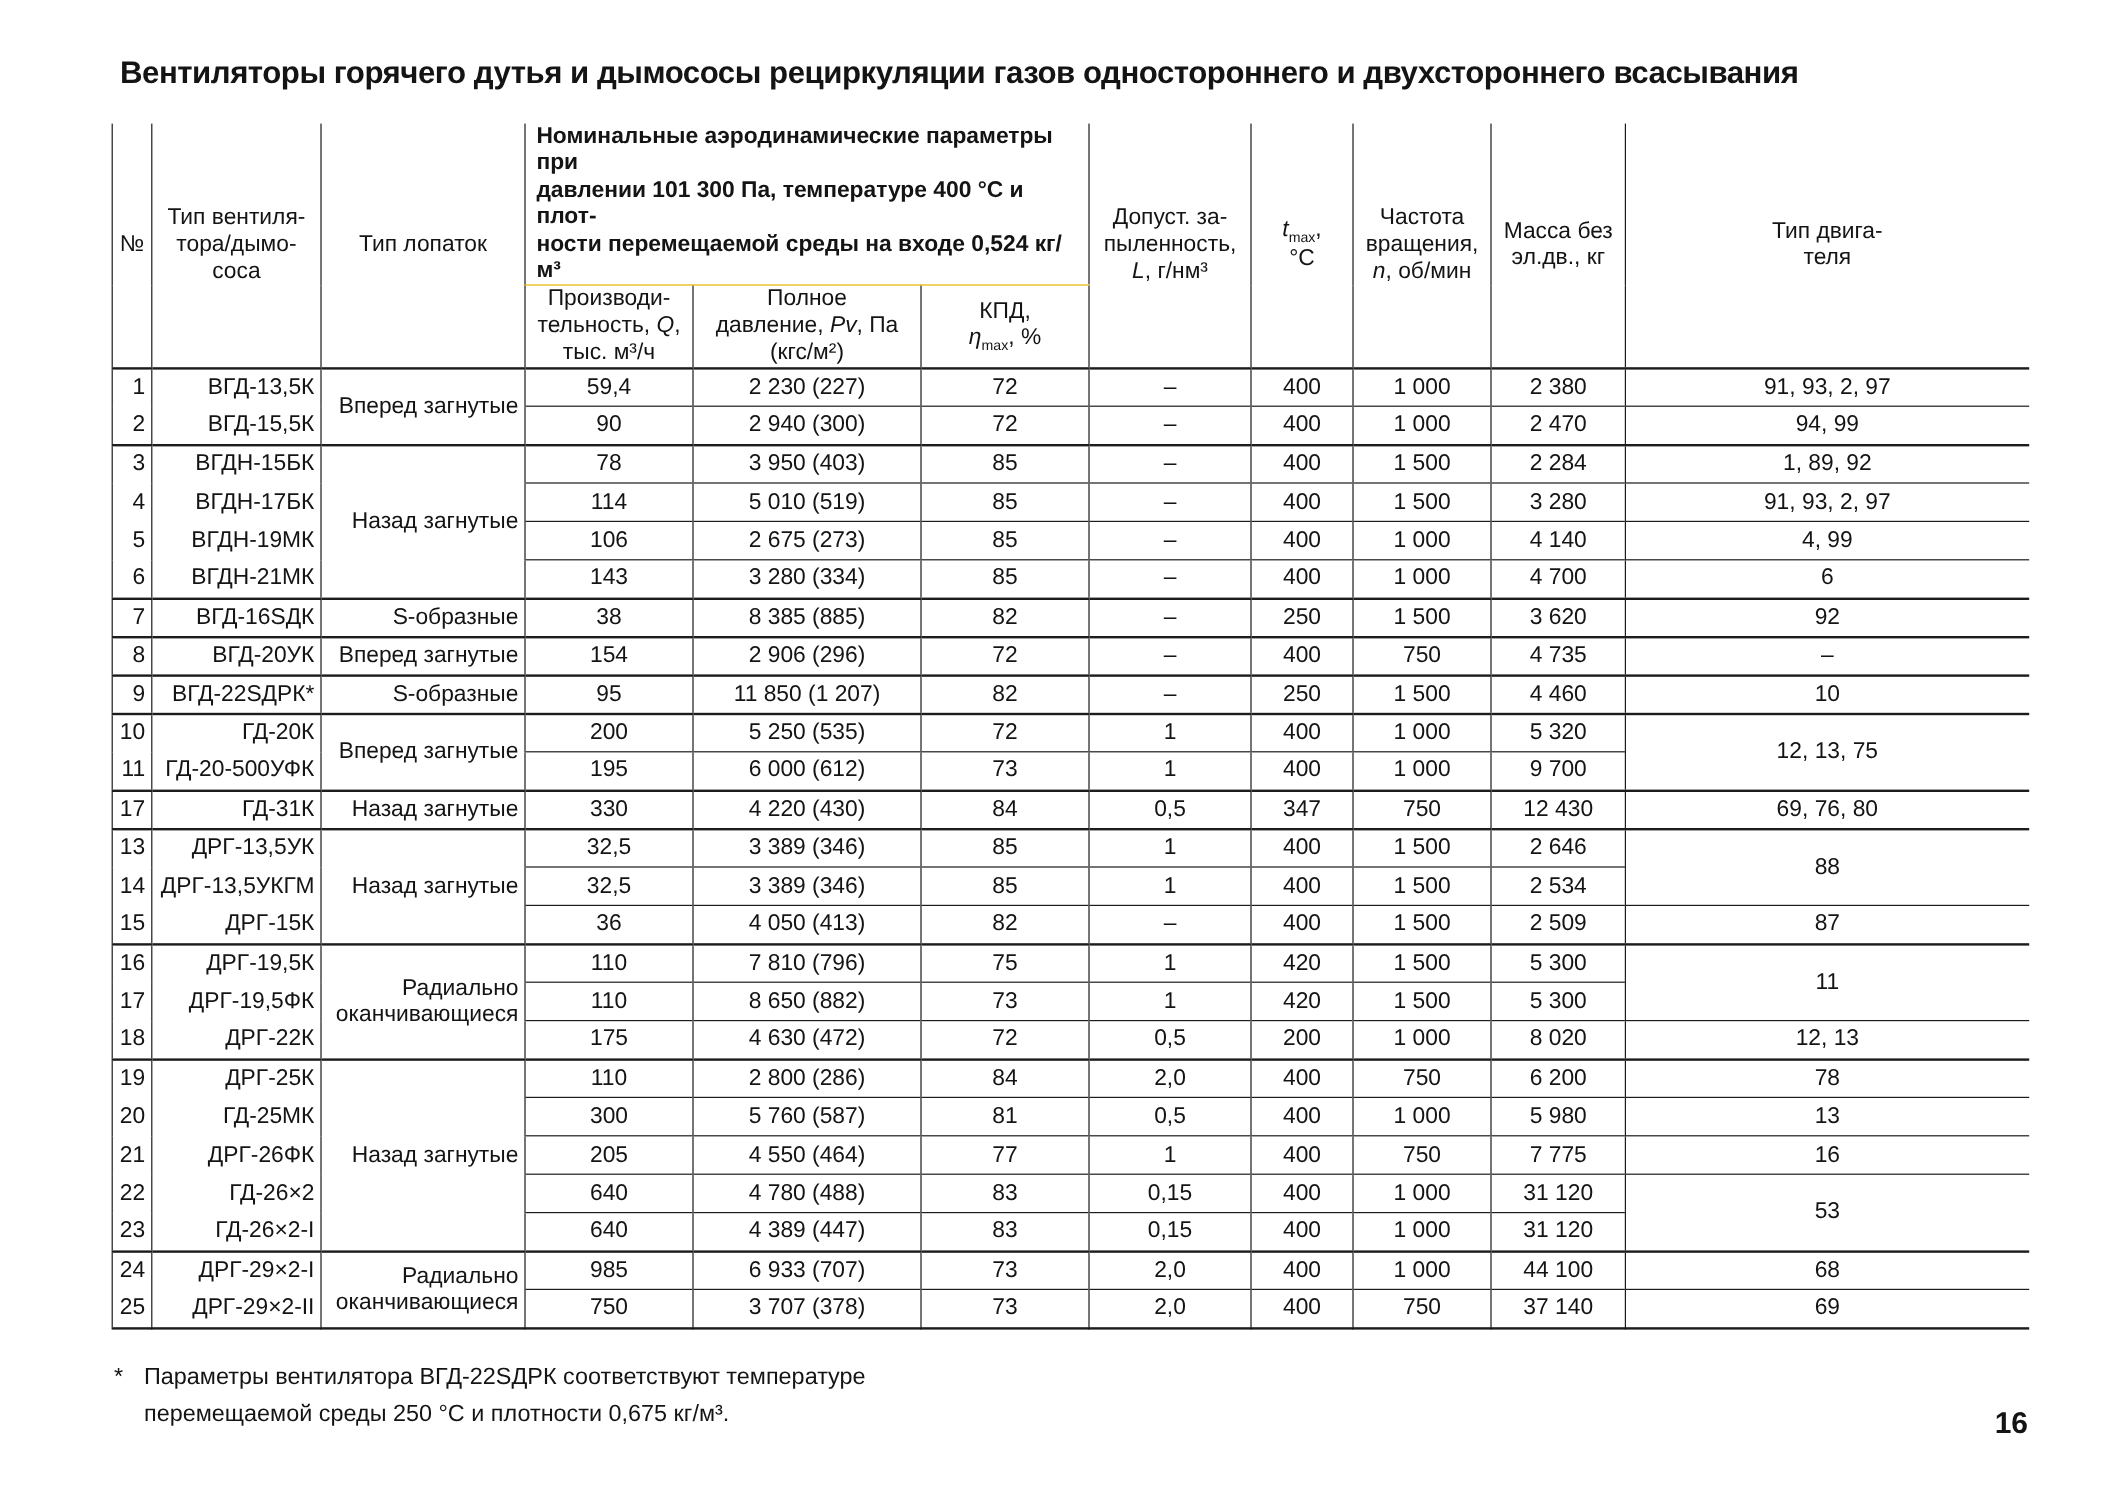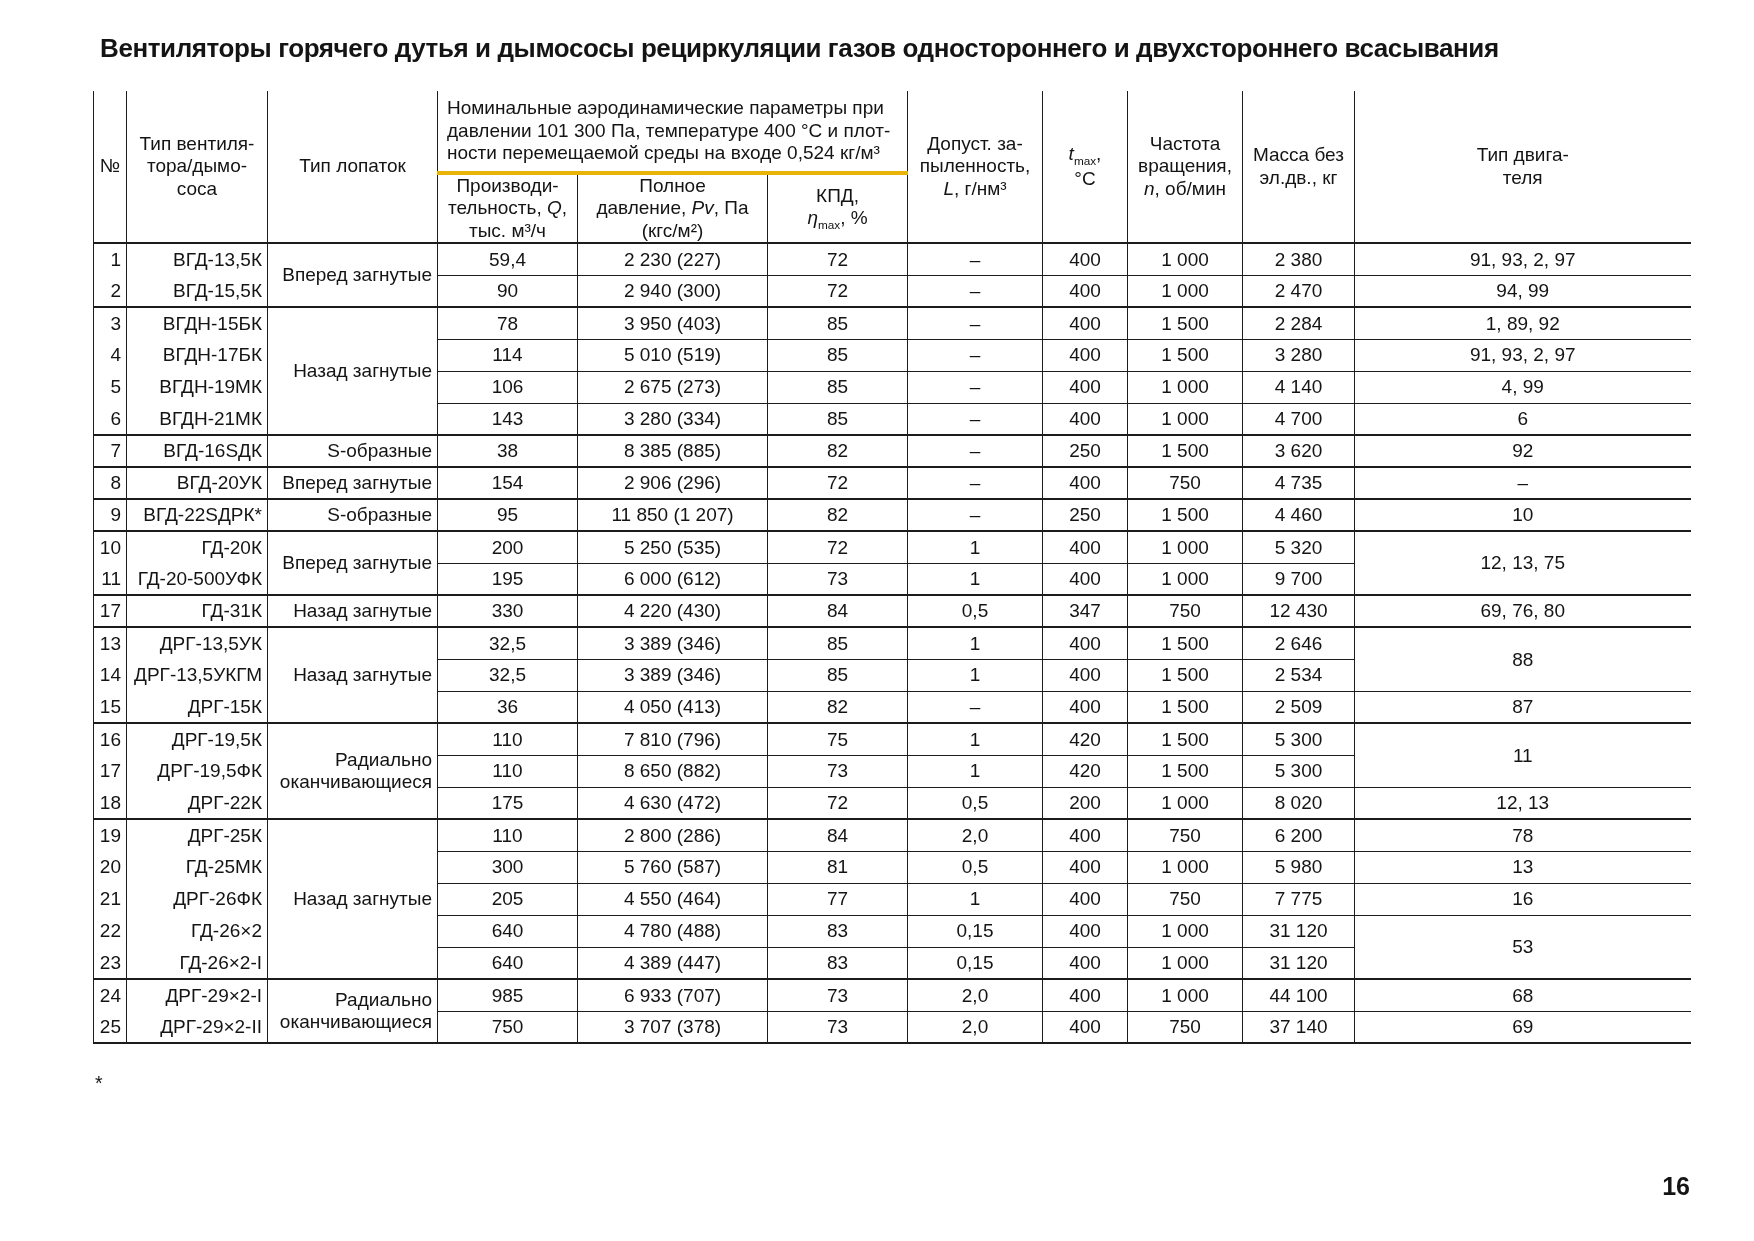--- a/index.html
+++ b/index.html
@@ -2,40 +2,40 @@
 <html lang="ru"><head>
 <meta charset="utf-8">
 <style>
   html,body{margin:0;padding:0;background:#ffffff;}
   .page{
     position:relative;width:1754px;height:1241px;background:#ffffff;
     color:#141414;font-family:"Liberation Sans","DejaVu Sans",sans-serif;
     overflow:hidden;
   }
   .doc-title{
-    margin:0;padding:33px 0 0 100px;
+    margin:0;padding:45px 0 0 100px;
     font-size:26px;font-weight:bold;letter-spacing:-0.4px;white-space:nowrap;
   }
   table.spec{
     border-collapse:collapse;table-layout:fixed;
     margin:27px 0 0 93px;width:1597px;
     border-bottom:2px solid #1c1c1c;
   }
   table.spec th, table.spec td{
     font-size:19px;font-weight:normal;padding:0 5px;
     vertical-align:middle;overflow:hidden;
   }
   
   table.spec th, table.spec td{border-left:1px solid #1c1c1c;}
   th.no-bl, td.no-bl{border-left:none;}
   
   thead tr.h-top{height:82px;}
   thead tr.h-sub{height:66px;}
   thead th{text-align:center;line-height:1.18;}
-  thead th.aero{text-align:left;padding-left:9px;border-bottom:4px solid #eab308;}
+  thead th.aero{text-align:left;padding-left:9px;border-bottom:1px solid #eab308;font-weight:bold;}
   
   tbody tr{height:32px;}
   tbody td{border-top:1px solid #1c1c1c;line-height:1.15;}
   tbody td.nb{border-top:none;}
   tbody tr.group-start td{border-top:2px solid #1c1c1c;}
   td.col-num{text-align:right;padding-right:7px;}
   td.col-type{text-align:right;padding-left:9px;white-space:nowrap;}
   td.col-blade{text-align:right;padding-left:10px;}
   td.cell-center{text-align:center;}
   sub{font-size:0.62em;}
@@ -399,18 +399,19 @@
           <td class="cell-center">750</td>
           <td class="cell-center">37 140</td>
           <td class="cell-center">69</td>
         </tr>
       </tbody>
   </table>
 
   <div class="notes">
     <div class="note-left">
       <span class="marker">*</span>
+      <span>Параметры вентилятора ВГД-22SДРК соответствуют температуре перемещаемой среды 250 °С и плотности 0,675 кг/м³.</span>
     </div>
   </div>
 
   <div class="page-number">16</div>
 
 </div>
 
 </body></html>

